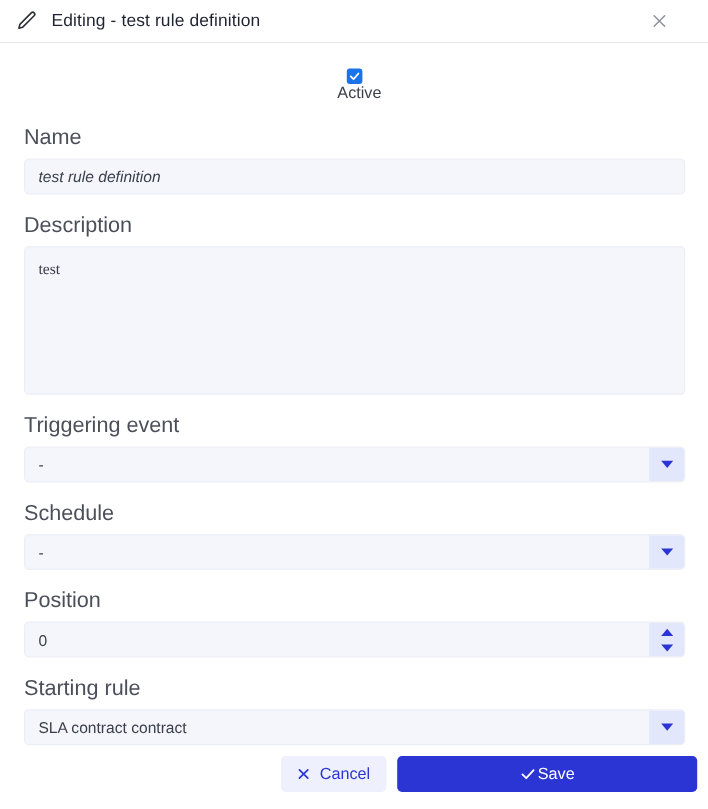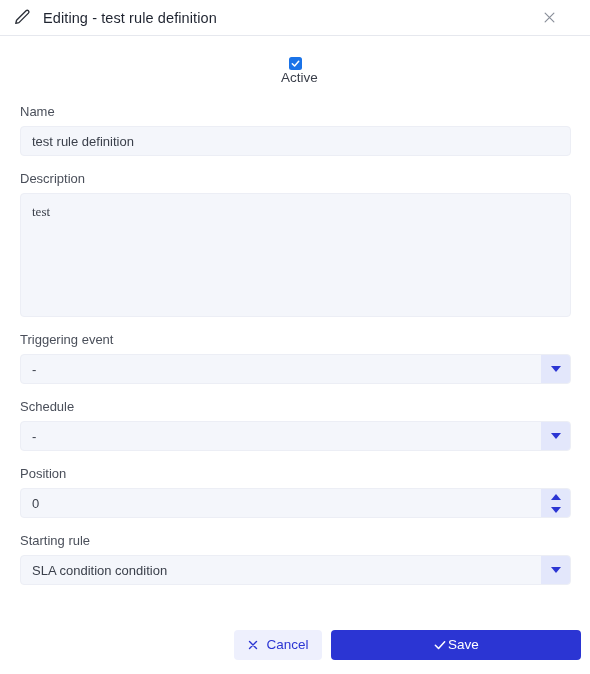--- a/index.html
+++ b/index.html
@@ -91,40 +91,41 @@
     font-size: 13.5px;
     color: #3a3f4a;
     margin-left: 8px;
     user-select: none;
   }
 
   .field {
     margin-bottom: 15px;
   }
   .field-label {
-    font-size: 13px;
+    font-size: 18px;
     color: #4a4f5a;
     margin-bottom: 7px;
     display: block;
   }
 
   .input-box {
     width: 100%;
     height: 30px;
     background: #f4f6fb;
     border: 1px solid #eceef5;
     border-radius: 4px;
     box-sizing: border-box;
     font-family: "Liberation Sans", sans-serif;
     font-size: 13px;
     color: #3b404b;
     padding: 0 11px;
     display: flex;
     align-items: center;
     outline: none;
+    font-style: italic;
   }
 
   .textarea-box {
     width: 100%;
     height: 124px;
     background: #f4f6fb;
     border: 1px solid #eceef5;
     border-radius: 4px;
     box-sizing: border-box;
     font-family: Liberation Serif, serif;
@@ -306,21 +307,21 @@
           <span class="stepper-btn">
               <span class="tri-down"></span>
             </span>
         </span>
       </div>
     </div>
 
     <div class="field">
       <span class="field-label">Starting rule</span>
       <div class="control-shell">
-        <span class="control-value">SLA condition condition</span>
+        <span class="control-value">SLA contract contract</span>
         <span class="select-arrow">
           <span class="tri-down"></span>
         </span>
       </div>
     </div>
 
   </div>
 
   <div class="dialog-footer">
     <button class="btn btn-cancel">

